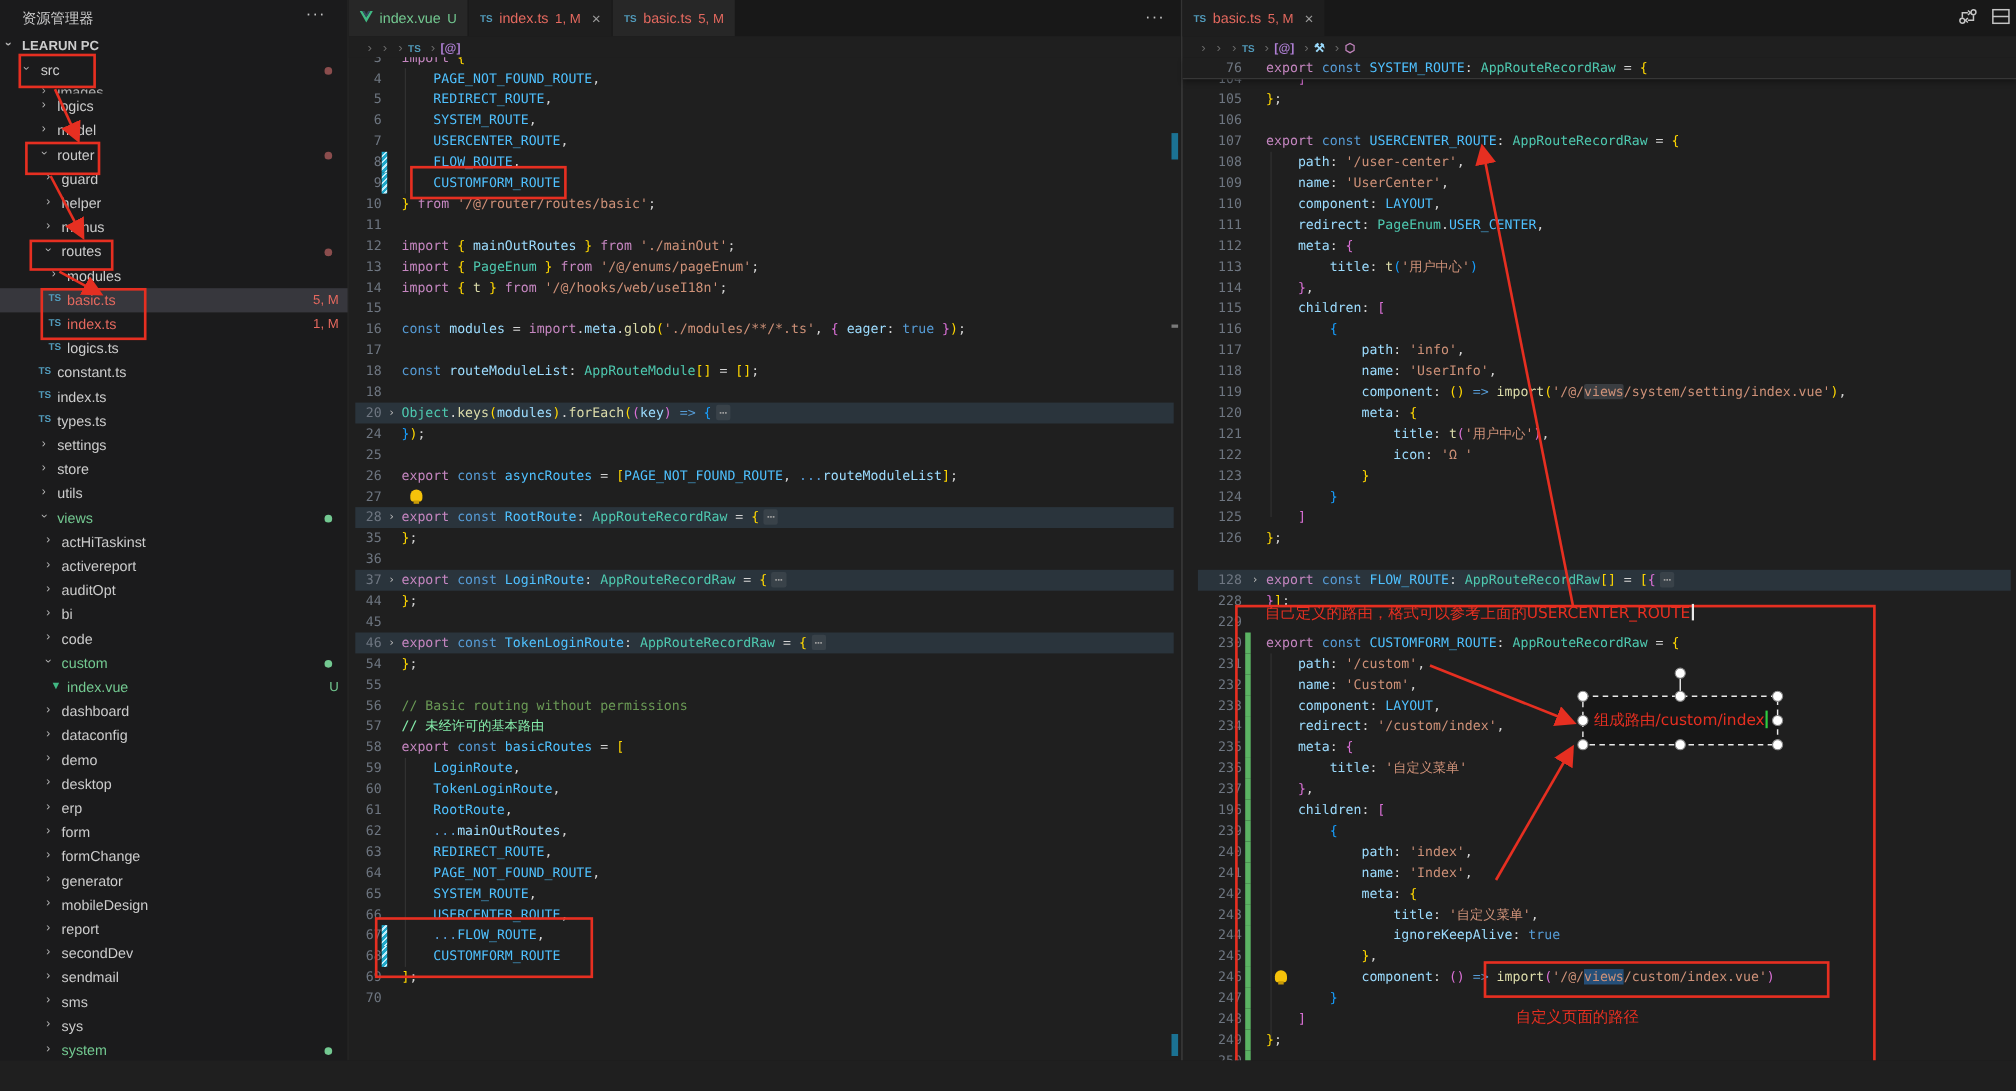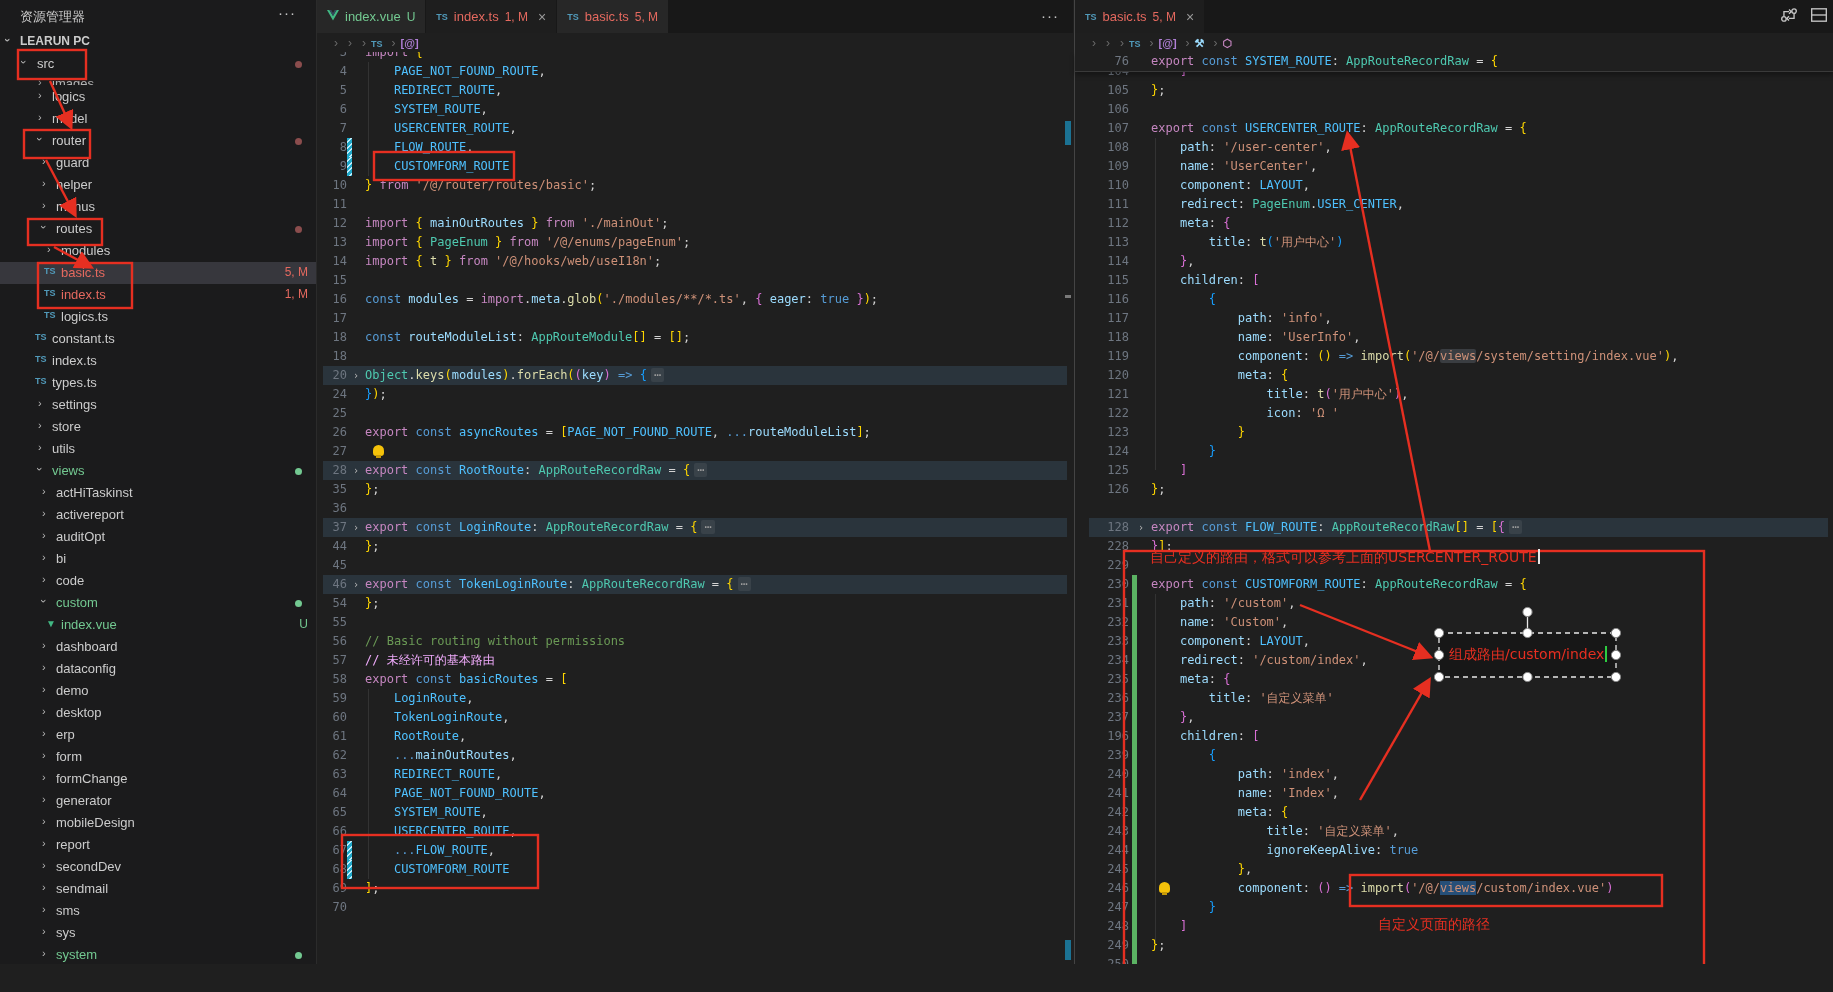--- a/index.html
+++ b/index.html
@@ -325,21 +325,21 @@
         <div class="crow" style="top: 499px; left: 0px; width: 100%;"><span class="ln" style="left: 0px; width: 30px;">36</span><span class="ct" style="left: 48px;"></span></div>
         <div class="hlbar" style="left: 6px; top: 518px; width: 744px;"></div>
         <div class="crow" style="top: 518px; left: 0px; width: 100%;"><span class="ln" style="left: 0px; width: 30px;">37</span><span class="fchev" style="left: 36px;">›</span><span class="ct" style="left: 48px;"><span style="color: rgb(197, 134, 192);">export</span><span> </span><span style="color: rgb(86, 156, 214);">const</span><span> </span><span style="color: rgb(79, 193, 255);">LoginRoute</span><span style="color: rgb(212, 212, 212);">: </span><span style="color: rgb(78, 201, 176);">AppRouteRecordRaw</span><span style="color: rgb(212, 212, 212);"> = </span><span style="color: rgb(255, 215, 0);">{</span><span class="foldpill">⋯</span></span></div>
         <div class="crow" style="top: 537px; left: 0px; width: 100%;"><span class="ln" style="left: 0px; width: 30px;">44</span><span class="ct" style="left: 48px;"><span style="color: rgb(255, 215, 0);">}</span><span style="color: rgb(212, 212, 212);">;</span></span></div>
         <div class="crow" style="top: 556px; left: 0px; width: 100%;"><span class="ln" style="left: 0px; width: 30px;">45</span><span class="ct" style="left: 48px;"></span></div>
         <div class="hlbar" style="left: 6px; top: 575px; width: 744px;"></div>
         <div class="crow" style="top: 575px; left: 0px; width: 100%;"><span class="ln" style="left: 0px; width: 30px;">46</span><span class="fchev" style="left: 36px;">›</span><span class="ct" style="left: 48px;"><span style="color: rgb(197, 134, 192);">export</span><span> </span><span style="color: rgb(86, 156, 214);">const</span><span> </span><span style="color: rgb(79, 193, 255);">TokenLoginRoute</span><span style="color: rgb(212, 212, 212);">: </span><span style="color: rgb(78, 201, 176);">AppRouteRecordRaw</span><span style="color: rgb(212, 212, 212);"> = </span><span style="color: rgb(255, 215, 0);">{</span><span class="foldpill">⋯</span></span></div>
         <div class="crow" style="top: 594px; left: 0px; width: 100%;"><span class="ln" style="left: 0px; width: 30px;">54</span><span class="ct" style="left: 48px;"><span style="color: rgb(255, 215, 0);">}</span><span style="color: rgb(212, 212, 212);">;</span></span></div>
         <div class="crow" style="top: 613px; left: 0px; width: 100%;"><span class="ln" style="left: 0px; width: 30px;">55</span><span class="ct" style="left: 48px;"></span></div>
         <div class="crow" style="top: 632px; left: 0px; width: 100%;"><span class="ln" style="left: 0px; width: 30px;">56</span><span class="ct" style="left: 48px;"><span style="color: rgb(106, 153, 85);">// Basic routing without permissions</span></span></div>
-        <div class="crow" style="top: 651px; left: 0px; width: 100%;"><span class="ln" style="left: 0px; width: 30px;">57</span><span class="ct" style="left: 48px;"><span style="color: #f0abfc;">// 未经许可的基本路由</span></span></div>
+        <div class="crow" style="top: 651px; left: 0px; width: 100%;"><span class="ln" style="left: 0px; width: 30px;">57</span><span class="ct" style="left: 48px;"><span style="color: #86efac;">// 未经许可的基本路由</span></span></div>
         <div class="crow" style="top: 670px; left: 0px; width: 100%;"><span class="ln" style="left: 0px; width: 30px;">58</span><span class="ct" style="left: 48px;"><span style="color: rgb(197, 134, 192);">export</span><span> </span><span style="color: rgb(86, 156, 214);">const</span><span> </span><span style="color: rgb(79, 193, 255);">basicRoutes</span><span style="color: rgb(212, 212, 212);"> = </span><span style="color: rgb(255, 215, 0);">[</span></span></div>
         <div class="crow" style="top: 689px; left: 0px; width: 100%;"><span class="ln" style="left: 0px; width: 30px;">59</span><span class="ct" style="left: 48px;"><span>    </span><span style="color: rgb(79, 193, 255);">LoginRoute</span><span style="color: rgb(212, 212, 212);">,</span></span></div>
         <div class="crow" style="top: 708px; left: 0px; width: 100%;"><span class="ln" style="left: 0px; width: 30px;">60</span><span class="ct" style="left: 48px;"><span>    </span><span style="color: rgb(79, 193, 255);">TokenLoginRoute</span><span style="color: rgb(212, 212, 212);">,</span></span></div>
         <div class="crow" style="top: 727px; left: 0px; width: 100%;"><span class="ln" style="left: 0px; width: 30px;">61</span><span class="ct" style="left: 48px;"><span>    </span><span style="color: rgb(79, 193, 255);">RootRoute</span><span style="color: rgb(212, 212, 212);">,</span></span></div>
         <div class="crow" style="top: 746px; left: 0px; width: 100%;"><span class="ln" style="left: 0px; width: 30px;">62</span><span class="ct" style="left: 48px;"><span>    </span><span style="color: rgb(86, 156, 214);">...</span><span style="color: rgb(156, 220, 254);">mainOutRoutes</span><span style="color: rgb(212, 212, 212);">,</span></span></div>
         <div class="crow" style="top: 765px; left: 0px; width: 100%;"><span class="ln" style="left: 0px; width: 30px;">63</span><span class="ct" style="left: 48px;"><span>    </span><span style="color: rgb(79, 193, 255);">REDIRECT_ROUTE</span><span style="color: rgb(212, 212, 212);">,</span></span></div>
         <div class="crow" style="top: 784px; left: 0px; width: 100%;"><span class="ln" style="left: 0px; width: 30px;">64</span><span class="ct" style="left: 48px;"><span>    </span><span style="color: rgb(79, 193, 255);">PAGE_NOT_FOUND_ROUTE</span><span style="color: rgb(212, 212, 212);">,</span></span></div>
         <div class="crow" style="top: 803px; left: 0px; width: 100%;"><span class="ln" style="left: 0px; width: 30px;">65</span><span class="ct" style="left: 48px;"><span>    </span><span style="color: rgb(79, 193, 255);">SYSTEM_ROUTE</span><span style="color: rgb(212, 212, 212);">,</span></span></div>
         <div class="crow" style="top: 822px; left: 0px; width: 100%; text-decoration: underline;"><span class="ln" style="left: 0px; width: 30px;">66</span><span class="ct" style="left: 48px;"><span>    </span><span style="color: rgb(79, 193, 255);">USERCENTER_ROUTE</span><span style="color: rgb(212, 212, 212);">,</span></span></div>
         <div class="crow" style="top: 841px; left: 0px; width: 100%;"><span class="ln" style="left: 0px; width: 30px;">67</span><span class="ct" style="left: 48px;"><span>    </span><span style="color: rgb(86, 156, 214);">...</span><span style="color: rgb(79, 193, 255);">FLOW_ROUTE</span><span style="color: rgb(212, 212, 212);">,</span></span></div>

